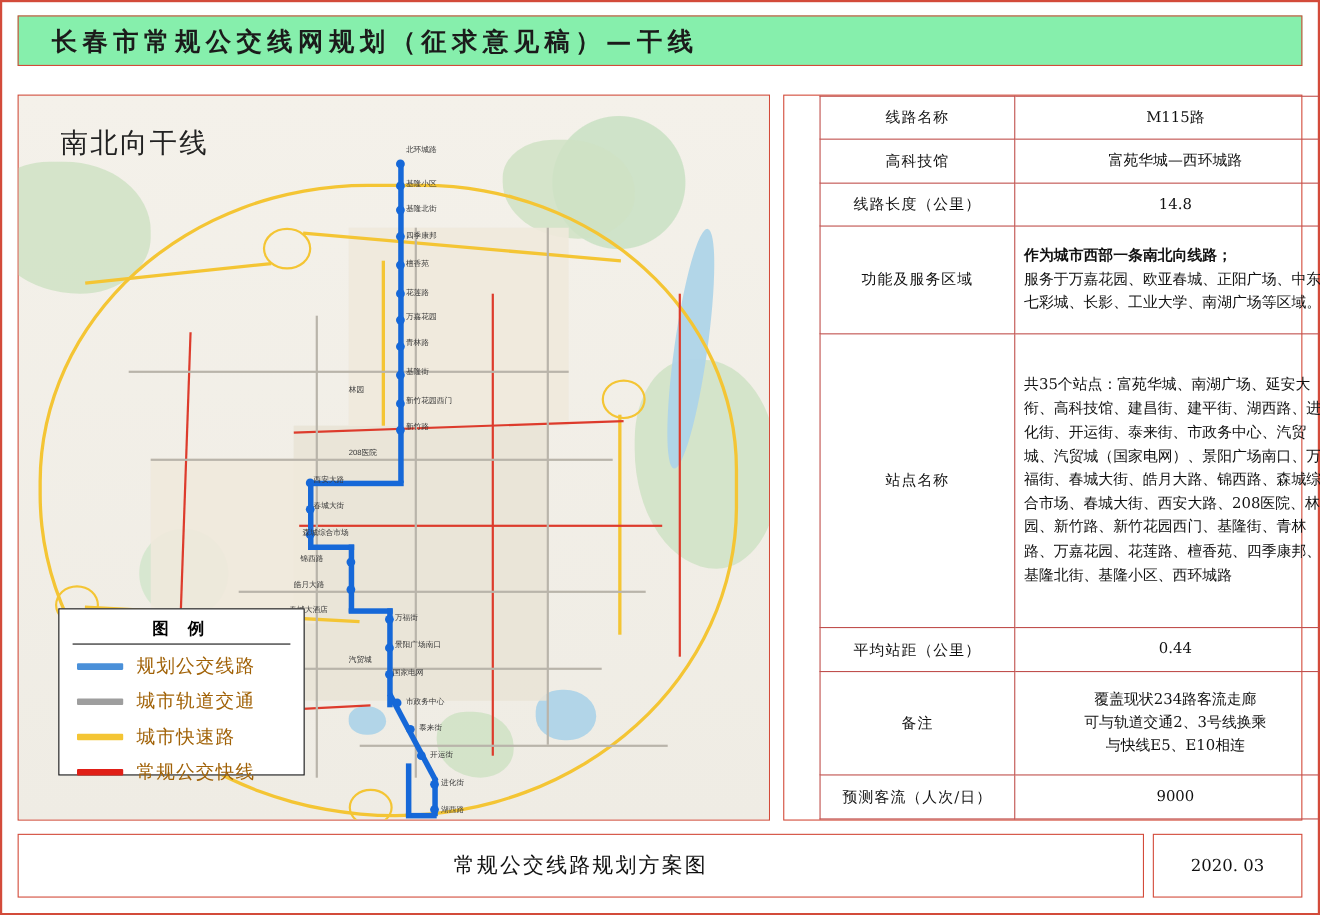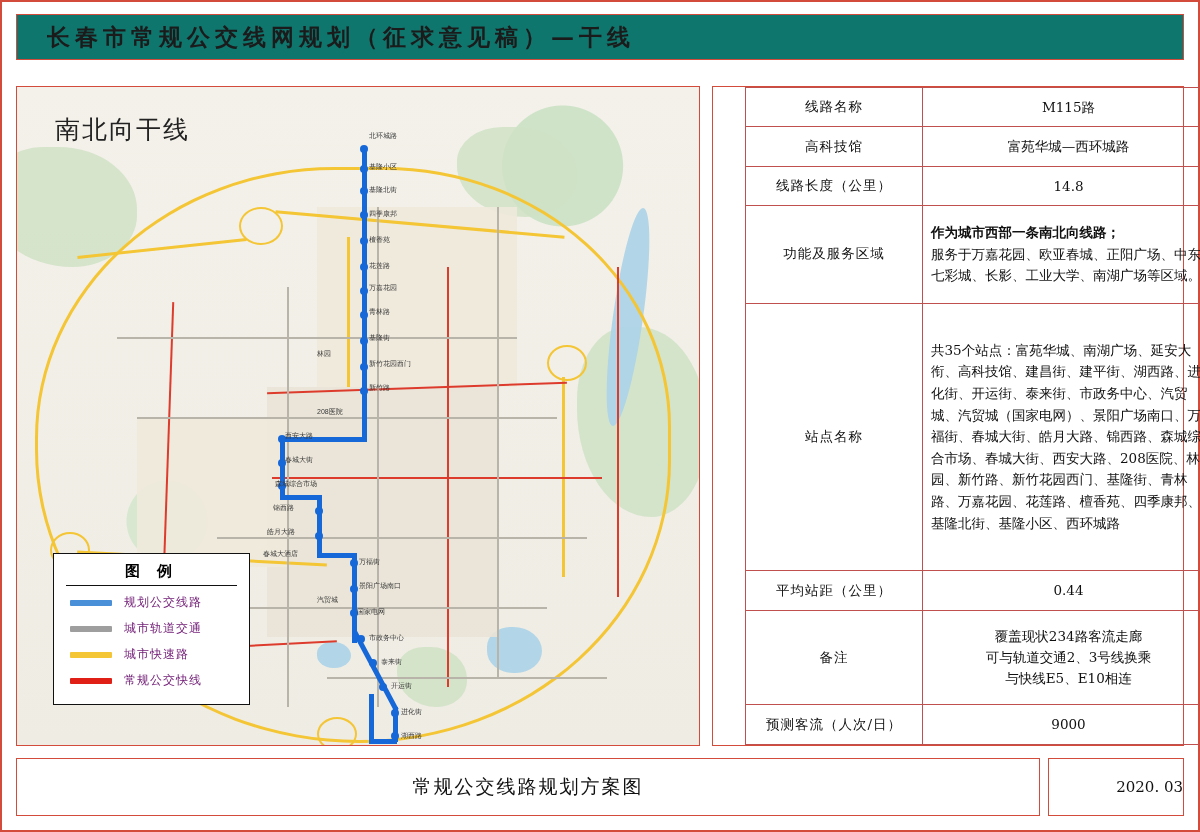--- a/index.html
+++ b/index.html
@@ -27,21 +27,21 @@
     position: absolute;
     left: 14px;
     top: 12px;
     width: 1168px;
     height: 46px;
     border: 1.5px solid #d34b3a;
     box-sizing: border-box;
     display: flex;
     align-items: center;
     justify-content: flex-start;
-    background: #0f766e;
+    background: #86efac;
   }
   .title-text {
     font-family: "DejaVu Serif", "Liberation Serif", serif;
     font-weight: bold;
     font-size: 23px;
     letter-spacing: 5px;
     color: #1b1b1b;
     padding-left: 30px;
     white-space: nowrap;
   }
@@ -139,21 +139,21 @@
   }
   .route-seg {
     position: absolute;
     background: #1668d8;
   }
   
   .legend {
     position: absolute;
     left: 36px;
     bottom: 40px;
-    width: 197px;
+    width: 224px;
     height: 152px;
     background: #ffffff;
     border: 1px solid #111;
     box-sizing: border-box;
     padding: 8px 10px;
   }
   .legend-title {
     text-align: center;
     font-family: "DejaVu Serif", "Liberation Serif", serif;
     font-size: 15px;
@@ -173,23 +173,23 @@
   }
   .legend-swatch {
     width: 42px;
     height: 6px;
     margin-left: 6px;
     margin-right: 12px;
     flex: none;
     border-radius: 1px;
   }
   .legend-label {
-    font-size: 12px;
-    font-family: "DejaVu Serif", "Liberation Serif", serif;
-    color: #701a75;
+    font-size: 17px;
+    font-family: "DejaVu Serif", "Liberation Serif", serif;
+    color: #a16207;
     letter-spacing: 1px;
   }
   
   .info-table {
     position: absolute;
     left: 710px;
     top: 84px;
     width: 472px;
     height: 660px;
     border: 1.5px solid #d34b3a;
@@ -250,21 +250,21 @@
   .footer-right {
     position: absolute;
     left: 1046px;
     top: 756px;
     width: 136px;
     height: 58px;
     border: 1.5px solid #d34b3a;
     box-sizing: border-box;
     display: flex;
     align-items: center;
-    justify-content: flex-end;
+    justify-content: center;
   }
   .footer-right span {
     font-family: "DejaVu Serif", "Liberation Serif", serif;
     font-size: 15px;
     color: #111;
   }
 </style>
 </head>
 <body>
 

